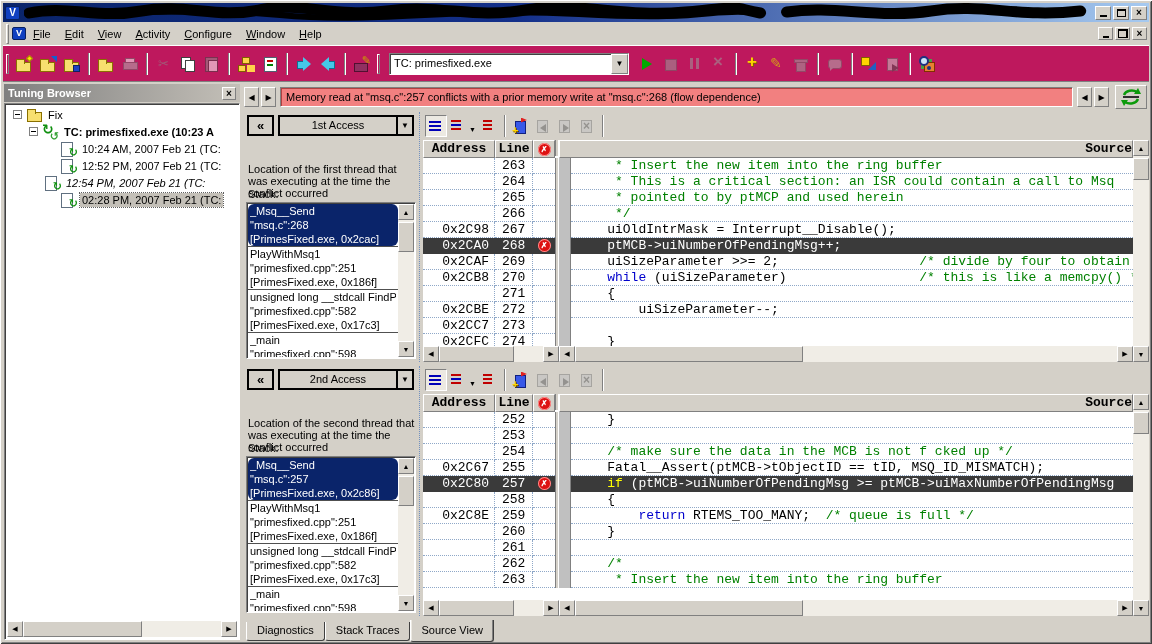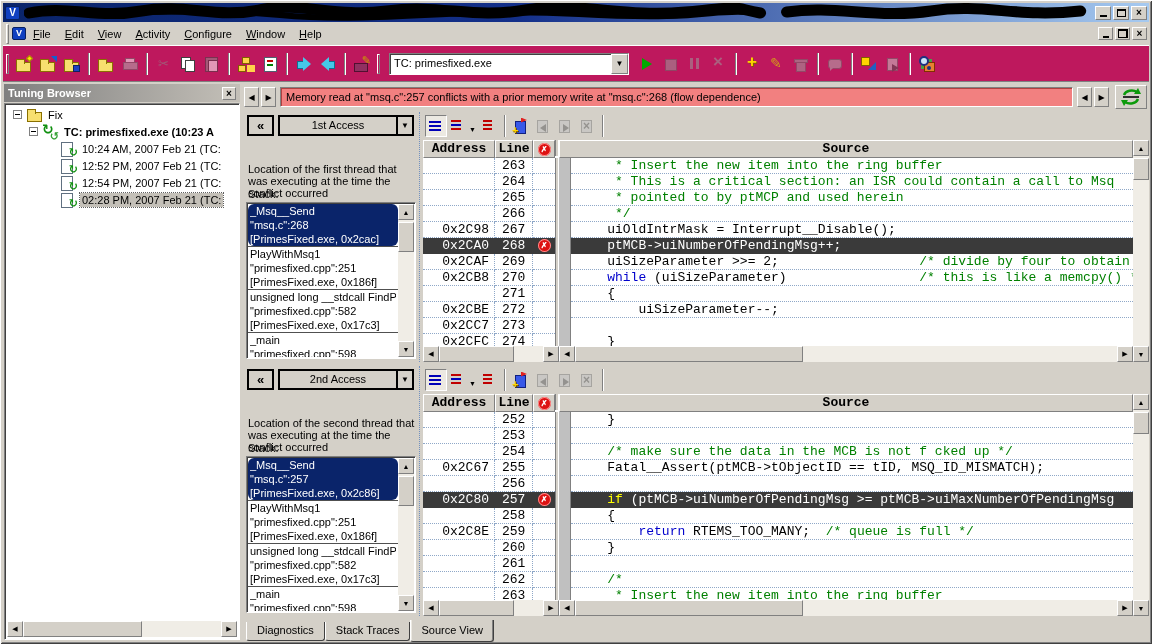--- a/index.html
+++ b/index.html
@@ -168,21 +168,21 @@
   .srcpanel{position:absolute;left:179px;right:0;top:0;bottom:0;}
   .src-toolbar{position:absolute;left:0;right:0;top:0;height:27px;display:flex;align-items:center;padding-left:2px;}
   .src-toolbar .tbb{width:22px;height:22px;}
   .ddarrow{font-size:7px;margin:8px 2px 0 0;}
   .srctable{position:absolute;left:0;right:16px;top:28px;bottom:16px;overflow:hidden;background:#fff;}
   .grow{display:grid;grid-template-columns:72px 38px 22px 4px 12px 1fr;}
   .hc{background:#d4d0c8;border:1px solid;border-color:#fff #808080 #808080 #fff;
     font-family:"Liberation Mono",monospace;font-size:13px;font-weight:bold;text-align:center;
     height:18px;line-height:15px;overflow:hidden;}
   .hc-x{display:flex;align-items:center;justify-content:center;}
-  .hc-src{grid-column:5/7;}
+  .hc-src{grid-column:5/7;text-align:right;}
   .cell{height:16px;line-height:15px;font-family:"Liberation Mono",monospace;font-size:13px;
     border-right:1px dotted #8fa8c8;border-bottom:1px dotted #8fa8c8;white-space:pre;overflow:hidden;}
   .c-addr{text-align:right;padding-right:5px;}
   .c-line{padding-left:7px;}
   .c-x{display:flex;align-items:center;justify-content:center;border-right:none;}
   .c-split{background:#d4d0c8;border:none;border-left:1px solid #808080;border-right:1px solid #fff;height:16px;}
   .c-gut{background:#c0c0c0;border:none;border-right:1px solid #808080;height:16px;}
   .c-src{padding-left:5px;border-right:none;}
   .srow.sel .cell{background:var(--row-hl,#3a3a3a);color:#fff;border-color:transparent;}
   .srow.sel .c-split{background:#d4d0c8;}
@@ -374,21 +374,21 @@
             <div class="trow" style="padding-left: 38px;">
               <span style="width: 15px; flex: 0 0 auto;"></span>
               <span class="ti ti-act"></span>
               <span class="tlabel">10:24 AM, 2007 Feb 21 (TC:</span>
             </div>
             <div class="trow" style="padding-left: 38px;">
               <span style="width: 15px; flex: 0 0 auto;"></span>
               <span class="ti ti-act"></span>
               <span class="tlabel">12:52 PM, 2007 Feb 21 (TC:</span>
             </div>
-            <div class="trow" style="padding-left: 38px;">
+            <div class="trow" style="padding-left: 22px; font-style: italic;">
               <span style="width: 15px; flex: 0 0 auto;"></span>
               <span class="ti ti-act"></span>
               <span class="tlabel">12:54 PM, 2007 Feb 21 (TC:</span>
             </div>
             <div class="trow selected" style="padding-left: 38px;">
               <span style="width: 15px; flex: 0 0 auto;"></span>
               <span class="ti ti-act"></span>
               <span class="tlabel">02:28 PM, 2007 Feb 21 (TC:</span>
             </div>
           </div>
@@ -725,28 +725,20 @@
                 <div class="cell c-src"><span class="seg com">    /* make sure the data in the MCB is not f cked up */</span></div>
               </div>
               <div class="grow srow">
                 <div class="cell c-addr">0x2C67</div>
                 <div class="cell c-line">255</div>
                 <div class="cell c-x"></div>
                 <div class="c-split"></div>
                 <div class="c-gut"></div>
                 <div class="cell c-src"><span class="seg code">    Fatal__Assert(ptMCB-&gt;tObjectID == tID, MSQ_ID_MISMATCH);</span></div>
               </div>
-              <div class="grow srow">
-                <div class="cell c-addr"></div>
-                <div class="cell c-line">256</div>
-                <div class="cell c-x"></div>
-                <div class="c-split"></div>
-                <div class="c-gut"></div>
-                <div class="cell c-src"></div>
-              </div>
               <div class="grow srow sel">
                 <div class="cell c-addr">0x2C80</div>
                 <div class="cell c-line">257</div>
                 <div class="cell c-x"><span class="xicon">✗</span></div>
                 <div class="c-split"></div>
                 <div class="c-gut"></div>
                 <div class="cell c-src"><span class="seg code">    </span><span class="seg kw">if</span><span class="seg code"> (ptMCB-&gt;uiNumberOfPendingMsg &gt;= ptMCB-&gt;uiMaxNumberOfPendingMsg</span></div>
               </div>
               <div class="grow srow">
                 <div class="cell c-addr"></div>

